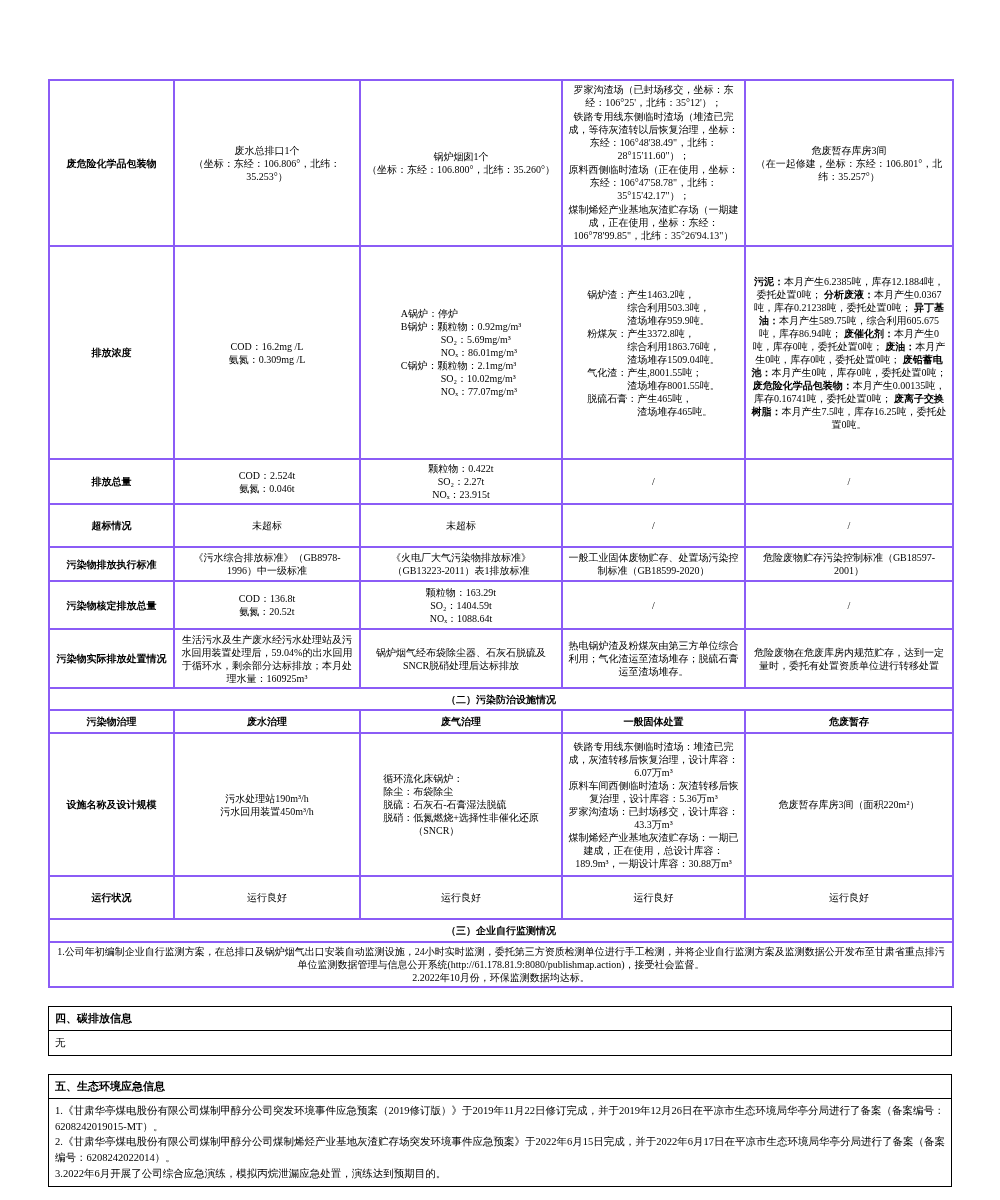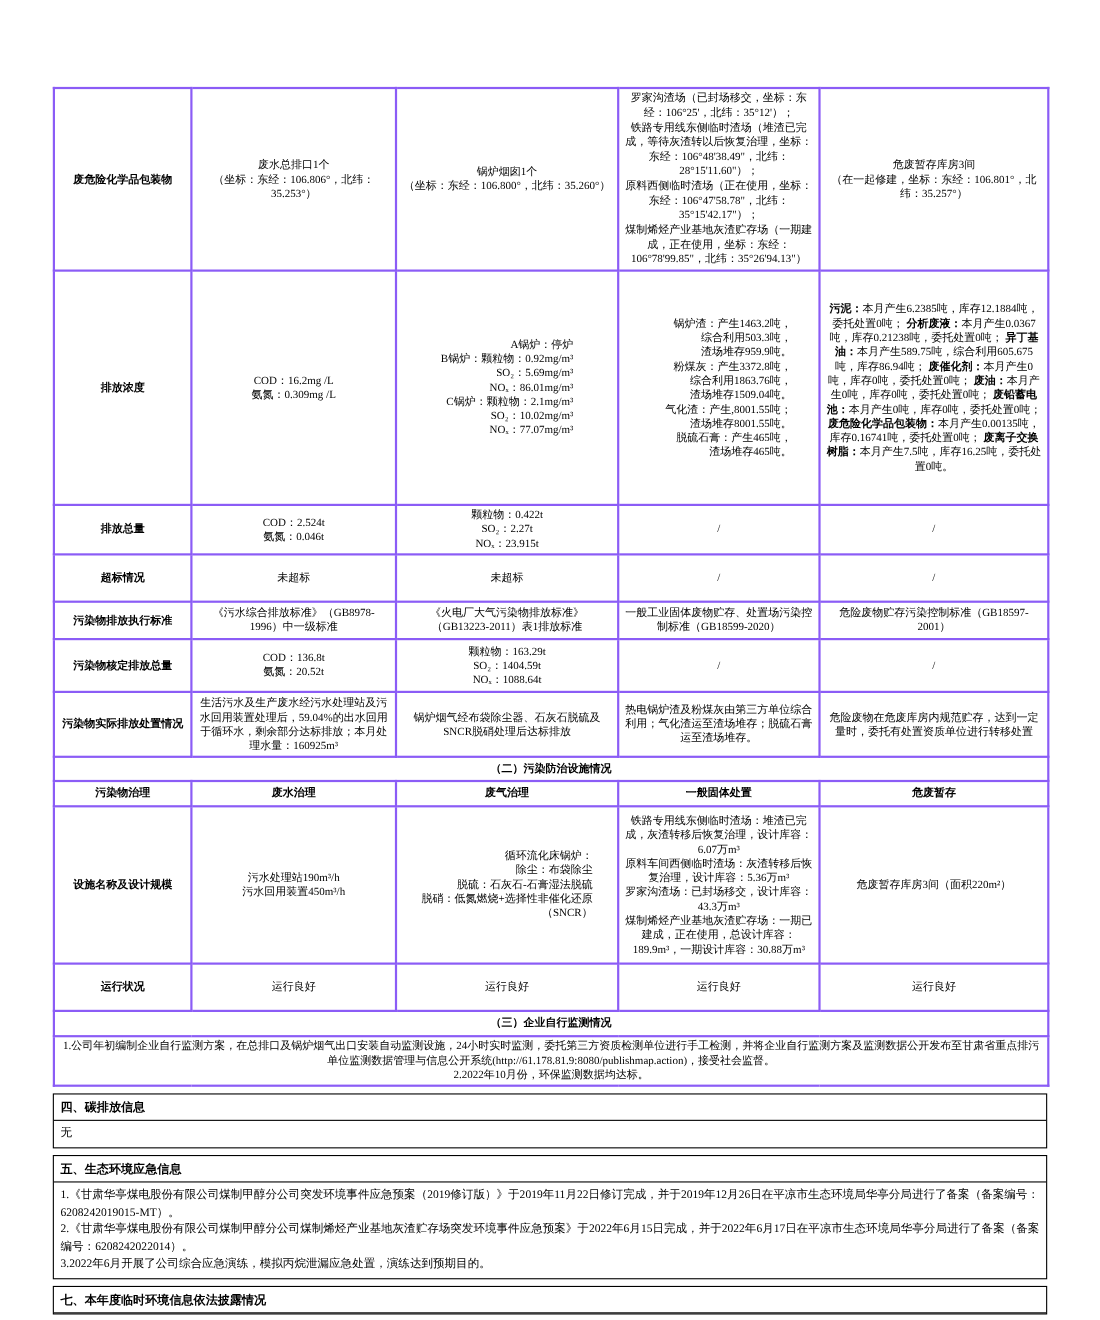--- a/index.html
+++ b/index.html
@@ -7,28 +7,28 @@
   .page {
     position:relative; width:1000px; height:1200px; background:#ffffff;
     font-family:"Liberation Serif","DejaVu Serif",serif; color:#000;
     overflow:hidden;
   }
   .doc { position:absolute; left:48px; top:79px; width:904px; }
   table.main { width:904px; border-collapse:collapse; table-layout:fixed; border:1.5px solid #000; }
   table.main td { border:2px solid #8b5cf6; font-size:10px; line-height:1.3; padding:2px 4px; text-align:center; vertical-align:middle; word-break:break-word; }
   td.lbl { font-weight:bold; font-size:11px; line-height:1.35; padding:2px 6px; }
   .lines { white-space:pre-wrap; }
-  .leftblock { display:inline-block; text-align:right; }
+  .leftblock { display:inline-block; text-align:left; }
   td.left { text-align:left; }
   td.hz { text-align:left; font-size:10px; line-height:1.26; vertical-align:top; padding:3px 4px; }
   .hz-line b { font-weight:bold;text-align:right; }
   .cpara { margin:0 0 1px 0; }
   td.secbar { text-align:left; font-weight:bold; font-size:11px; padding:4px 6px; }
   td.bodytext { text-align:left; font-size:10.5px; line-height:1.5; padding:4px 6px; vertical-align:top; }
-  .secbox { border:1.2px solid #000; margin-top:6px; }
+  .secbox { border:1.2px solid #000; margin-top:18px; }
   .secbox .sb-title { font-weight:bold; font-size:11px; padding:4px 6px; border-bottom:1px solid #000; }
   .secbox .sb-body { font-size:10.5px; line-height:1.5; padding:4px 6px; white-space:pre-wrap; }
   tr.r-exceed td, tr.r-run td { height:43px;margin-left:32px; }
 </style>
 </head>
 <body>
 
 <div class="page">
   <div class="doc">
 

